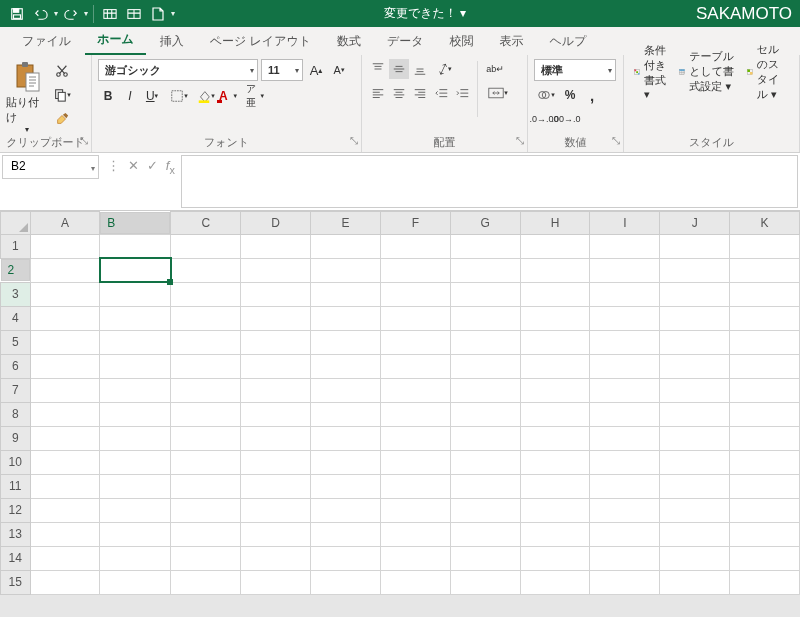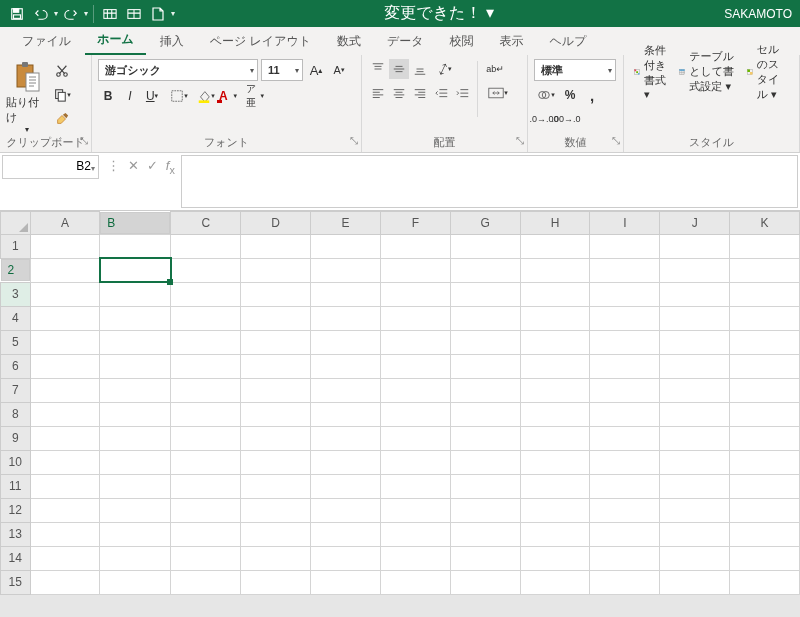--- a/index.html
+++ b/index.html
@@ -4,24 +4,24 @@
 <style>
 * { margin:0; padding:0; box-sizing:border-box; font-family:"Yu Gothic UI","Meiryo",sans-serif; }
 body { background:#e6e6e6; width:800px; height:617px; overflow:hidden; font-size:12px; color:#333; }
 
 
 .titlebar { background:#127245; height:27px; display:flex; align-items:center; color:#fff; }
 .titlebar .qat { display:flex; align-items:center; gap:2px; padding:0 6px; }
 .titlebar .qat .btn { width:22px; height:22px; display:flex; align-items:center; justify-content:center; cursor:pointer; }
 .titlebar .qat .sep { width:1px; height:18px; background:rgba(255,255,255,.3); margin:0 3px; }
 .titlebar .caret { font-size:8px; opacity:.9; }
-.titlebar .title { flex:1; text-align:center; font-size:16px; padding:0 6px; }
+.titlebar .title { flex:1; text-align:center; font-size:12px; padding:0 6px; }
 .titlebar .search { width:290px; height:22px; background:#27855a; display:flex; align-items:center; padding:0 8px; gap:6px; margin-right:8px; }
 .titlebar .search input { background:transparent; border:none; outline:none; color:#cfe7da; font-size:12px; width:100%; }
-.titlebar .user { padding:0 8px; font-size:12px;margin-left:19px; }
+.titlebar .user { padding:0 8px; font-size:17px;margin-left:19px; }
 svg { display:block; }
 
 
 .tabs { background:#f3f2f1; height:28px; display:flex; align-items:flex-end; padding-left:10px; gap:2px; }
 .tab { padding:6px 12px 5px; font-size:12px; cursor:pointer; color:#555;text-align:right; }
 .tab.active { color:#127245; border-bottom:2px solid #127245; font-weight:600; }
 
 
 .ribbon { background:#f3f2f1; height:98px; display:flex; border-bottom:1px solid #d0d0d0; }
 .group { border-right:1px solid #d8d8d8; display:flex; flex-direction:column; }
@@ -35,21 +35,21 @@
 .iconbtn { width:20px; height:20px; display:flex; align-items:center; justify-content:center; cursor:pointer; border:1px solid transparent; }
 .sel { height:22px; border:1px solid #bbb; background:#fff; display:flex; align-items:center; padding:0 3px 0 6px; cursor:pointer; gap:3px; }
 .sel .txt { flex:1; font-size:11px; white-space:nowrap; overflow:hidden;font-weight:bold; }
 .sel .dd { font-size:8px; color:#555; }
 .vsep { width:1px; height:56px; background:#d8d8d8; margin:2px 2px 0; }
 .stylebtn { display:flex; align-items:center; gap:4px; padding:2px 4px; cursor:pointer; font-size:11px; height:21px; }
 
 
 .fbar-row { background:#fff; height:58px; display:flex; border-bottom:1px solid #ccc; }
 .namebox { width:97px; border:1px solid #ccc; margin:2px; display:flex; align-items:flex-start; padding:3px 3px 0 8px; background:#fff; height:24px; }
-.namebox input { border:none; outline:none; width:100%; font-size:12px;text-align:right; }
+.namebox input { border:none; outline:none; width:100%; font-size:12px; }
 .namebox .dd { font-size:8px; color:#777; align-self:center; }
 .fbar-btns { display:flex; align-items:flex-start; padding-top:5px; gap:8px; padding-left:6px; padding-right:6px; color:#999; }
 .fbar-btns span { cursor:pointer; font-size:13px; }
 .fbar { flex:1; border:1px solid #ccc; margin:2px 2px 2px 0; background:#fff; }
 
 
 .sheet { background:#fff; }
 .gridwrap { overflow:hidden; }
 table { border-collapse:collapse; table-layout:fixed; }
 .corner { width:29px; height:22px; background:#e8e8e8; border:1px solid #ccc; position:relative; }

